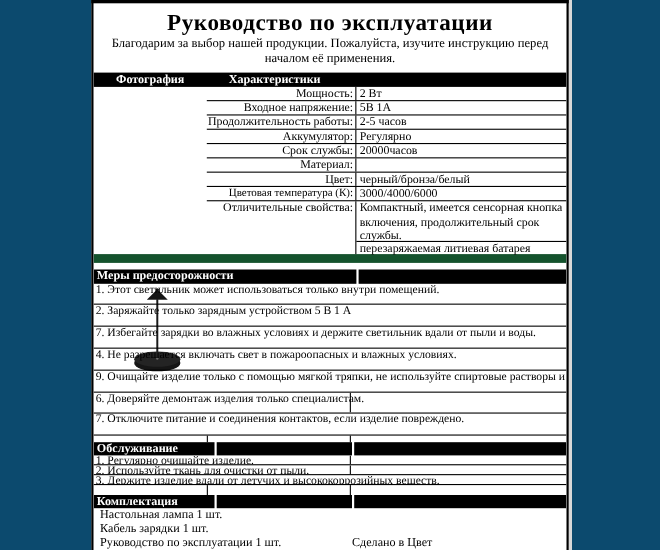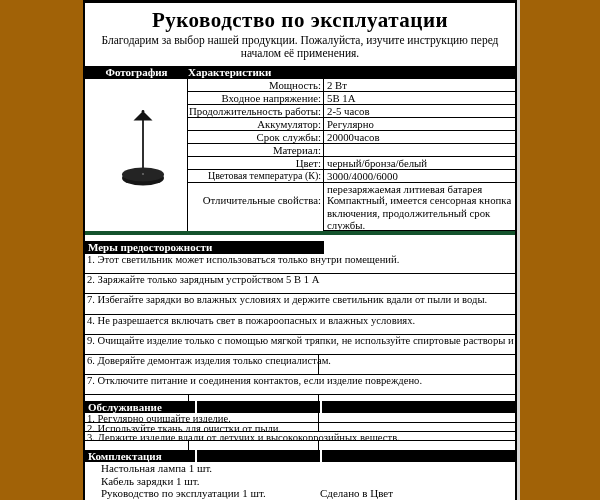--- a/index.html
+++ b/index.html
@@ -1,71 +1,71 @@
 <!DOCTYPE html>
 <html><head>
 <meta charset="utf-8">
 <style>
   * { margin:0; padding:0; box-sizing:border-box; }
   html,body { width:600px; height:500px; background:#ffffff; overflow:hidden;
               font-family:"Liberation Serif", serif; color:#000; }
-  .canvas { position:relative; width:600px; height:500px; background:#a16207; }
+  .canvas { position:relative; width:600px; height:500px; background:#0c4a6e; }
 
   .doc { position:absolute; left:83px; top:0; width:434px; height:500px;
          background:#fff; border-left:2px solid #000; border-right:2px solid #000;
          border-top:3px solid #000; box-shadow:3px 0 0 #d9d9d9; overflow:hidden;
          display:flex; flex-direction:column; }
 
   .title { height:33px; text-align:center; font-size:21px; font-weight:bold;
            padding-top:5px; letter-spacing:.5px; }
   .subtitle { height:30px; text-align:center; font-size:11.5px; line-height:13px;
               padding:1px 14px 0 14px; }
   .gap-a { height:9px; }
 
   
   .spec-header { height:13px; display:flex; background:#000; color:#fff;
-                 font-weight:bold; font-size:11px; line-height:13px; }
+                 font-weight:bold; font-size:11px; line-height:13px;gap:20px; }
   .spec-header .ph { width:103px; text-align:center; }
   .spec-header .ch { flex:1; }
-  .spec-body { height:176px; display:flex; border-bottom:4px solid #14532d; }
+  .spec-body { height:176px; display:flex; border-bottom:8px solid #14532d;align-items:flex-end; }
   .photo-cell { width:103px; border-right:1px solid #000; position:relative; }
   .spec-rows { flex:1; display:flex; flex-direction:column; }
   .spec-row { display:flex; font-size:10.8px; line-height:12.5px; }
   .spec-row.line { height:13px; border-bottom:1px solid #000; }
   .spec-label { width:136px; text-align:right; padding-right:2px; border-right:1px solid #000; }
   .spec-label.small { font-size:10px; }
   .spec-value { flex:1; padding-left:3px; }
   .spec-row.multi { height:37px; }
   .spec-row.multi .spec-value { border-bottom:1px solid #000; }
   .spec-row.cont { height:11px; }
 
   .gap-b { height:9px; }
 
   
   .sec-header { display:flex; background:#fff; column-gap:2px; color:#fff;
                 font-weight:bold; font-size:11px; }
   .sec-header .hc { background:#000; line-height:12.5px; padding-left:3px; }
-  .prec-header { height:14px;flex-direction:column; }
+  .prec-header { height:14px; }
   .prec-header .c1 { width:239px; }
   .prec-header .c2 { flex:1; }
   .trio { height:13px; }
   .trio .c1 { width:110px; }
   .trio .c2 { width:123px; }
   .trio .c3 { flex:1; }
 
   .rule-row { height:29px; border-bottom:1px solid #000; font-size:10.6px;
               line-height:12px; padding-left:2px; white-space:nowrap;
               overflow:hidden; position:relative; }
   .vdiv { position:absolute; top:0; bottom:0; width:0; border-left:1px solid #000; }
   .empty-row { position:relative; }
   .empty-a { height:8px; }
   .empty-b { height:12.5px; border-bottom:0; }
   .maint-row { height:13px; }
 
-  .package-body { height:38px; font-size:11px; line-height:12.6px; padding-left:16px;
+  .package-body { height:38px; font-size:11px; line-height:12.6px; padding-left:6px;
                   position:relative; }
   .made-in { position:absolute; left:235px; top:25px; }
 
   .icons-row { position:relative; flex:1; }
   .weee { position:absolute; left:246px; top:3px; }
   .recycle { position:absolute; left:287px; top:0px; font-family:"DejaVu Sans", sans-serif;
              font-size:25px; line-height:28px; color:#000; }
 
   .lamp-svg { position:absolute; left:0; top:0; }
 </style>
@@ -120,27 +120,27 @@
           <div class="spec-label">Материал:</div>
         </div>
         <div class="spec-row line">
           <div class="spec-label">Цвет:</div>
           <div class="spec-value">черный/бронза/белый</div>
         </div>
         <div class="spec-row line">
           <div class="spec-label small">Цветовая температура (К):</div>
           <div class="spec-value">3000/4000/6000</div>
         </div>
+        <div class="spec-row multi">
+          <div class="spec-label">Отличительные свойства:</div>
+          <div class="spec-value">Компактный, имеется сенсорная кнопка включения, продолжительный срок службы.</div>
+        </div>
         <div class="spec-row cont">
           <div class="spec-label"></div>
           <div class="spec-value">перезаряжаемая литиевая батарея</div>
-        </div>
-        <div class="spec-row multi">
-          <div class="spec-label">Отличительные свойства:</div>
-          <div class="spec-value">Компактный, имеется сенсорная кнопка включения, продолжительный срок службы.</div>
         </div>
       </div>
     </div>
 
     <div class="gap-b"></div>
 
     <div class="sec-header prec-header">
       <div class="hc c1">Меры предосторожности</div>
       <div class="hc c2"></div>
     </div>

